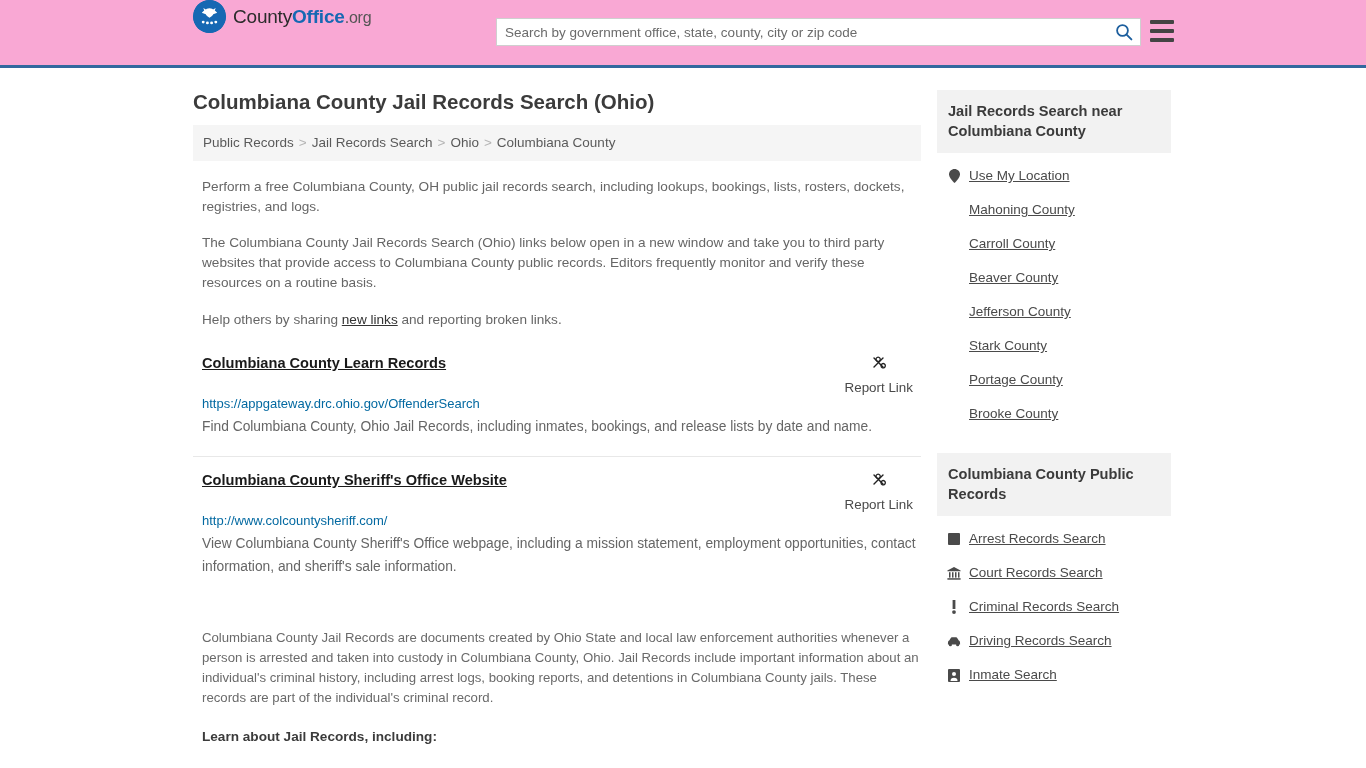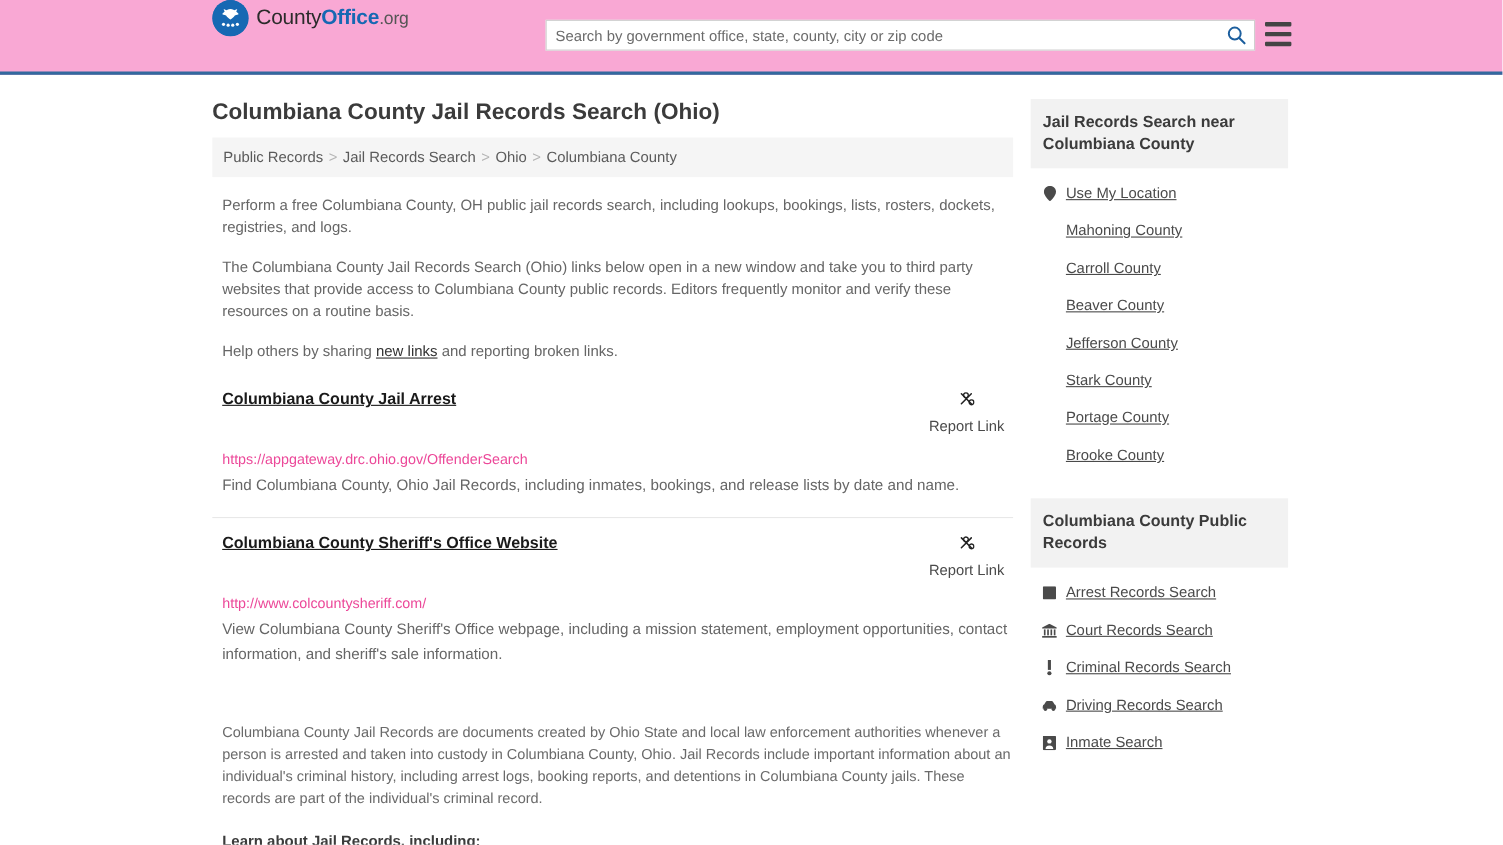--- a/index.html
+++ b/index.html
@@ -161,23 +161,23 @@
     font-size: 13.4px;
     color: #4a4a4a;
     white-space: nowrap;
     cursor: pointer;
     padding-right: 8px;
     margin-top: 1px;
     flex-direction: column;
   }
   .result-url {
     display: block;
-    margin-top: 14px;
+    margin-top: 0;
     font-size: 13px;
-    color: #ec4899;
+    color: #0369a1;
     line-height: 17px;
   }
   .result-desc {
     margin-top: 3px;
     font-size: 13.8px;
     line-height: 23px;
     color: #666666;
   }
 
   
@@ -285,21 +285,21 @@
 
       <p class="intro-p">Perform a free Columbiana County, OH public jail records search, including lookups, bookings, lists, rosters, dockets, registries, and logs.</p>
       <p class="intro-p">The Columbiana County Jail Records Search (Ohio) links below open in a new window and take you to third party websites that provide access to Columbiana County public records. Editors frequently monitor and verify these resources on a routine basis.</p>
 
       <p class="intro-p tight"><span>Help others by sharing </span><a>new links</a><span> and reporting broken links.</span></p>
 
       <div class="results">
 
         <div class="result">
           <div class="result-head">
-            <a class="result-title">Columbiana County Jail Arrest</a>
+            <a class="result-title">Columbiana County Learn Records</a>
             <span class="report-link">
               <span>
                 <svg width="15" height="15" viewBox="0 0 16 16" xmlns="http://www.w3.org/2000/svg">
                   <path d="M3.2 3.2 L12.8 12.8 M12.8 3.2 L3.2 12.8" stroke="#222" stroke-width="1.5" stroke-linecap="round" fill="none"></path>
                   <path d="M5.3 4.6a2.3 2.3 0 1 1 0 .05" stroke="#222" stroke-width="1.4" fill="none"></path>
                   <path d="M10.7 11.4a2.3 2.3 0 1 1 0 .05" stroke="#222" stroke-width="1.4" fill="none"></path>
                 </svg>
               </span>
               <span>Report Link</span>
             </span>

